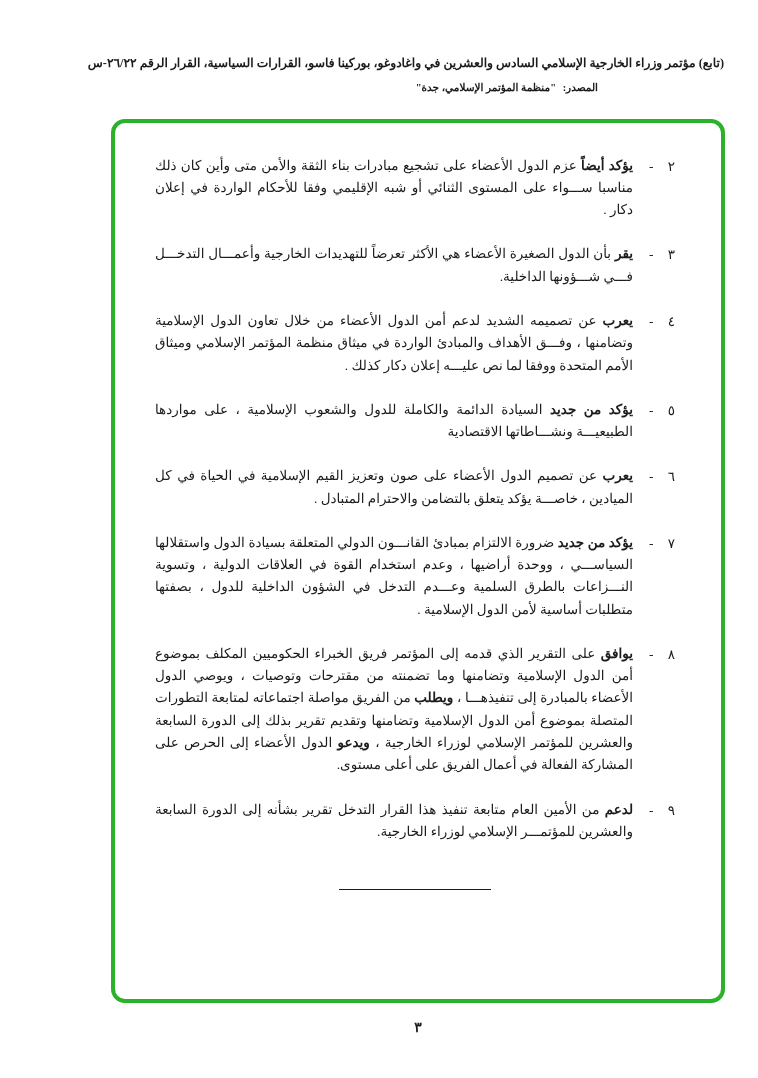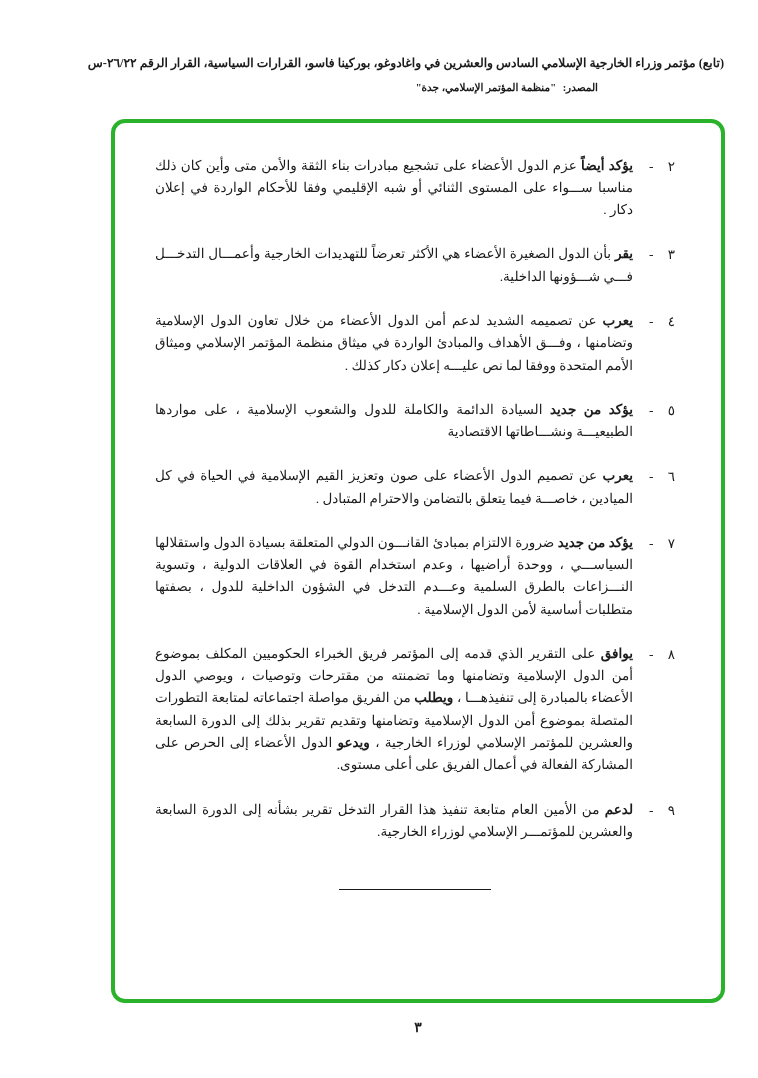--- a/index.html
+++ b/index.html
@@ -120,21 +120,21 @@
           <span>-</span>
         </div>
         <div class="item-text"><span class="lead">يؤكد من جديد</span><span> السيادة الدائمة والكاملة للدول والشعوب الإسلامية ، على مواردها الطبيعيـــة ونشـــاطاتها الاقتصادية</span></div>
       </div>
 
       <div class="item">
         <div class="marker">
           <span>٦</span>
           <span>-</span>
         </div>
-        <div class="item-text"><span class="lead">يعرب</span><span> عن تصميم الدول الأعضاء على صون وتعزيز القيم الإسلامية في الحياة في كل الميادين ، خاصـــة فيما يتعلق بالتضامن والاحترام المتبادل .</span></div>
+        <div class="item-text"><span class="lead">يعرب</span><span> عن تصميم الدول الأعضاء على صون وتعزيز القيم الإسلامية في الحياة في كل الميادين ، خاصـــة يؤكد يتعلق بالتضامن والاحترام المتبادل .</span></div>
       </div>
 
       <div class="item">
         <div class="marker">
           <span>٧</span>
           <span>-</span>
         </div>
         <div class="item-text"><span class="lead">يؤكد من جديد</span><span> ضرورة الالتزام بمبادئ القانـــون الدولي المتعلقة بسيادة الدول واستقلالها السياســـي ، ووحدة أراضيها ، وعدم استخدام القوة في العلاقات الدولية ، وتسوية النـــزاعات بالطرق السلمية وعـــدم التدخل في الشؤون الداخلية للدول ، بصفتها متطلبات أساسية لأمن الدول الإسلامية .</span></div>
       </div>
 

